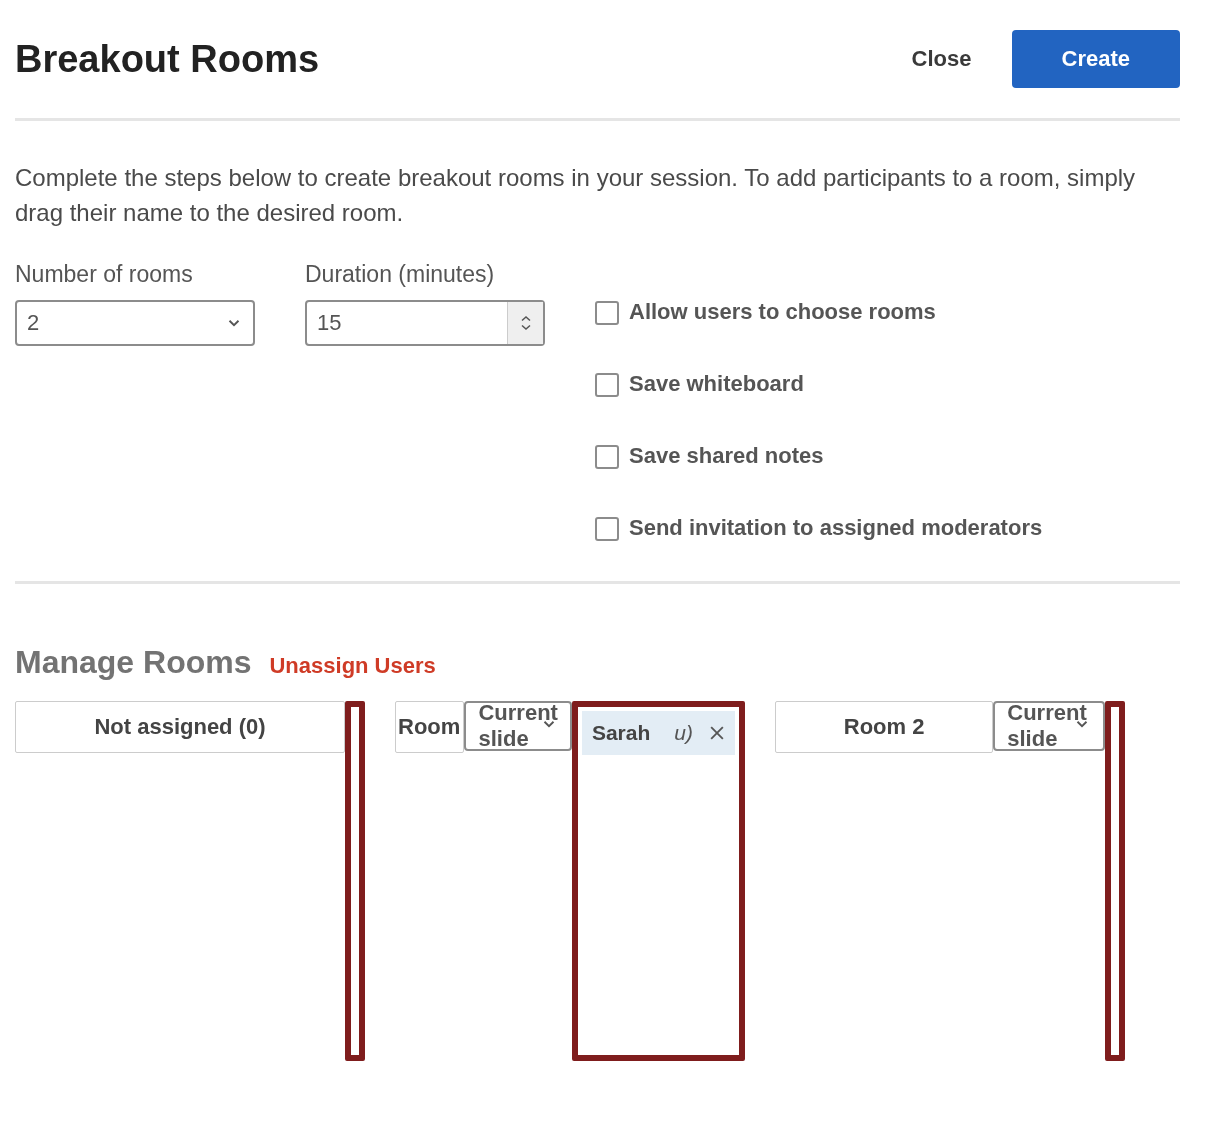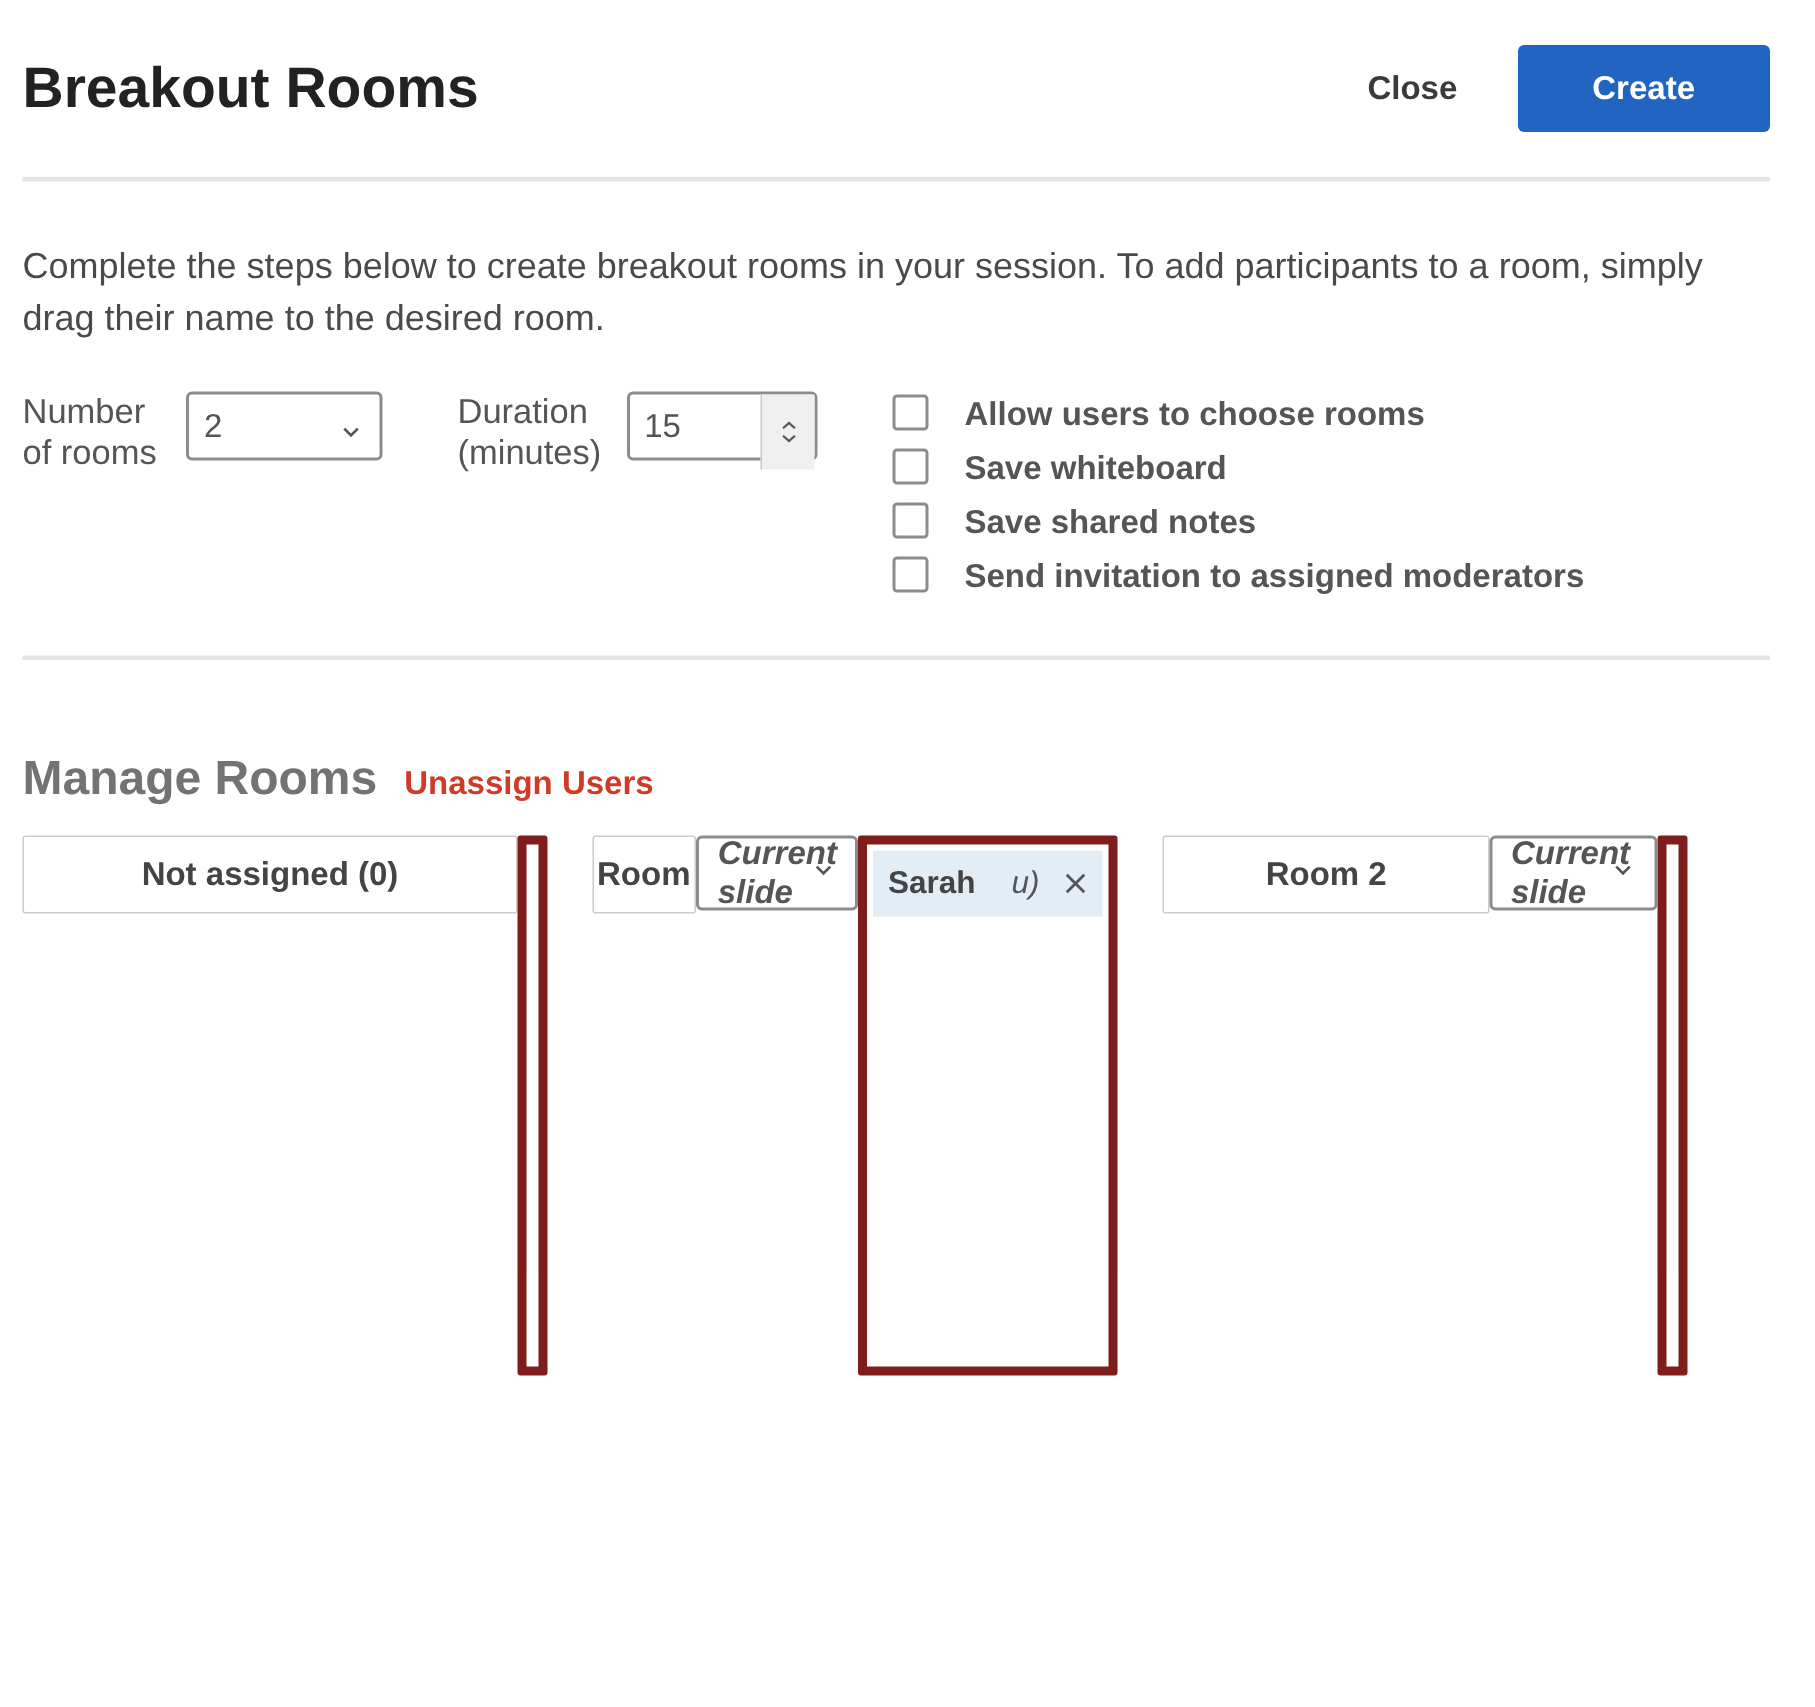--- a/index.html
+++ b/index.html
@@ -56,21 +56,21 @@
   }
   .config-row {
     display: flex;
     align-items: flex-start;
     gap: 50px;
     padding-bottom: 40px;
     border-bottom: 3px solid #e5e5e5;
   }
   .config-col {
     display: flex;
-    flex-direction: row;
+    flex-direction: column;
     gap: 12px;
   }
   .config-col.num { width: 240px; }
   .config-col.dur { width: 240px; }
   .config-col.opts { flex: 1; }
   .config-label {
     font-size: 23px;
     color: #555;
   }
   .select-wrap, .number-wrap {
@@ -112,22 +112,23 @@
   }
   .number-spinner svg { display: block; }
   .check-list {
     display: flex;
     flex-direction: column;
     gap: 10px;
     margin-top: 2px;
   }
   .check-row {
     display: flex;
-    align-items: flex-start;
-    gap: 24px;
+    align-items: flex-end;
+    gap: 10px;
+    margin-top: 36px;
   }
   .checkbox {
     width: 24px;
     height: 24px;
     border: 2px solid #8c8c8c;
     border-radius: 3px;
     flex-shrink: 0;
     background: #fff;
   }
   .check-label {
@@ -180,21 +181,20 @@
     height: 50px;
     border: 2px solid #8c8c8c;
     border-radius: 4px;
     display: flex;
     align-items: center;
     padding: 0 12px;
     font-size: 22px;
     font-weight: 600;
     color: #555;
     background: #fff;
-    font-style: italic;
   }
   .slide-caret {
     position: absolute;
     right: 12px;
     top: 50%;
     transform: translateY(-50%);
     pointer-events: none;
   }
   .drop-zone {
     border: 6px solid #7f1d1d;

